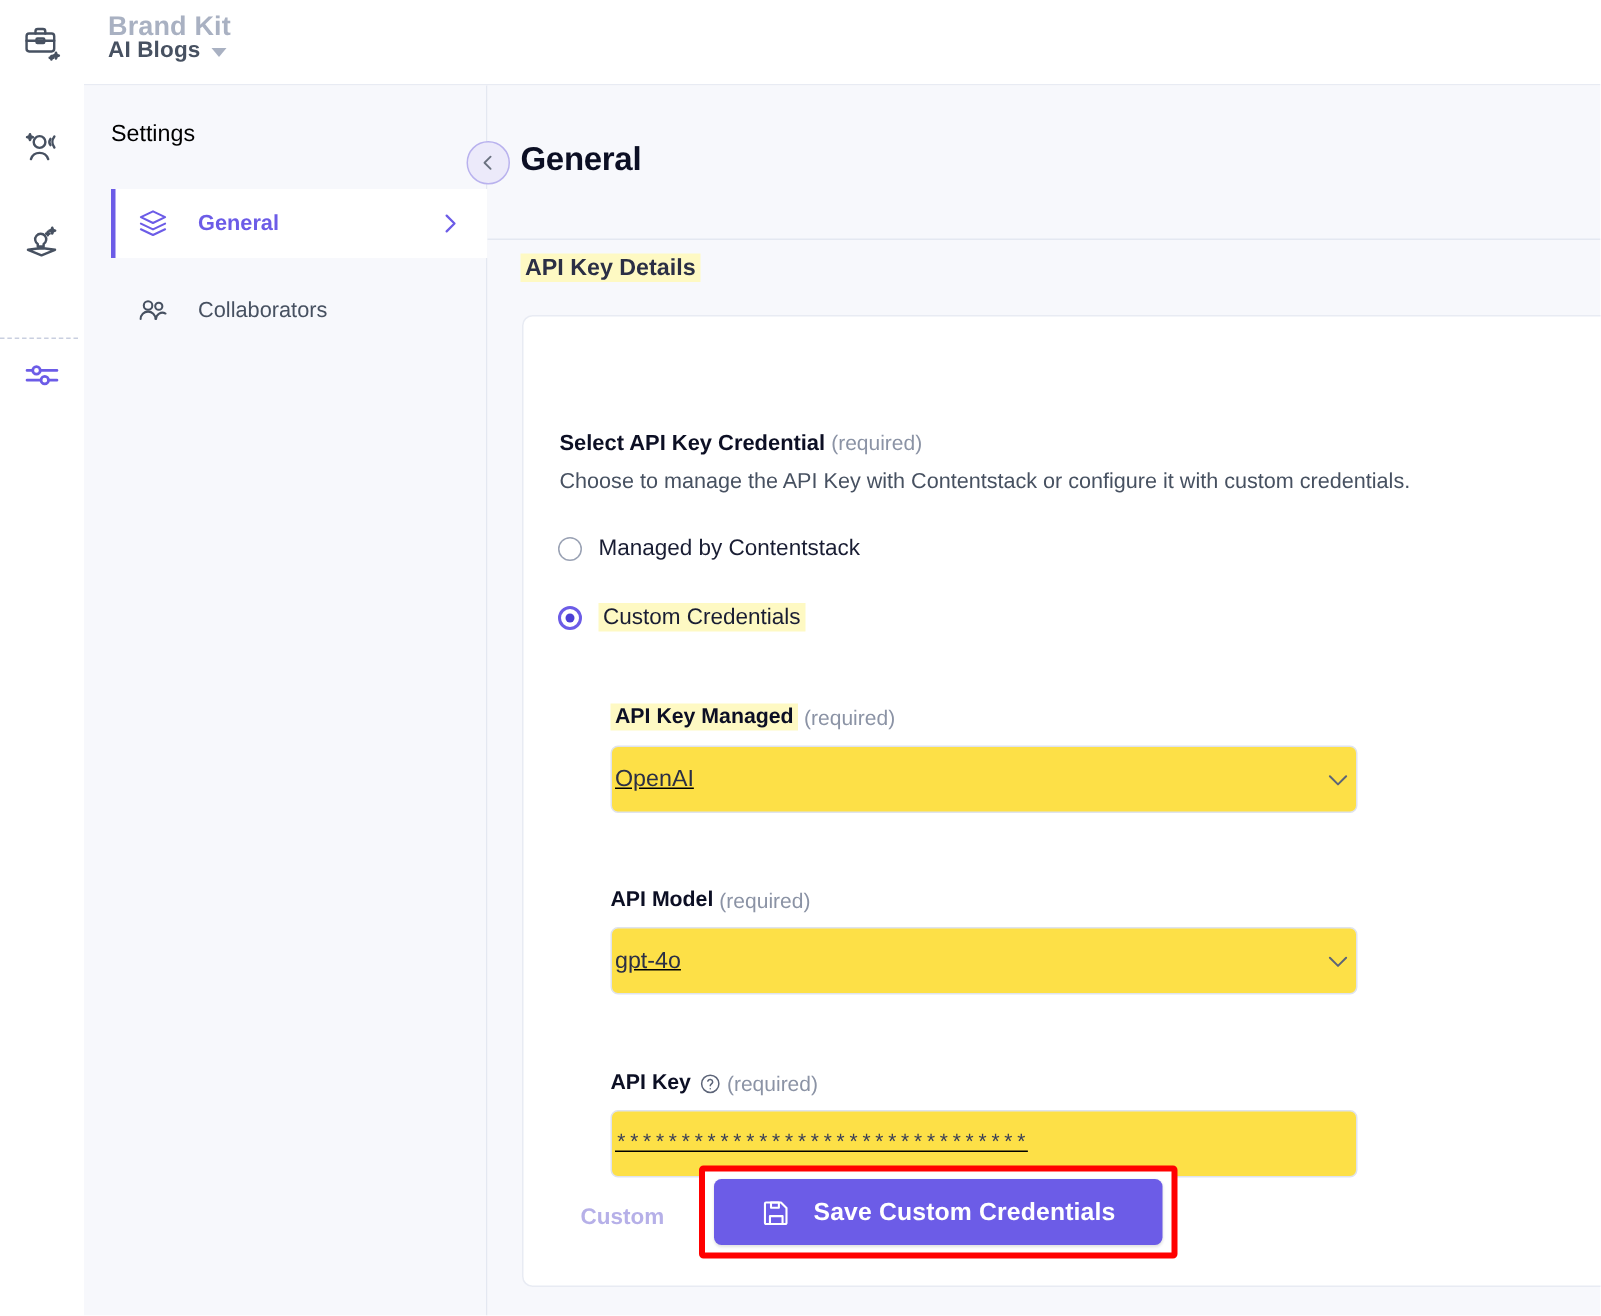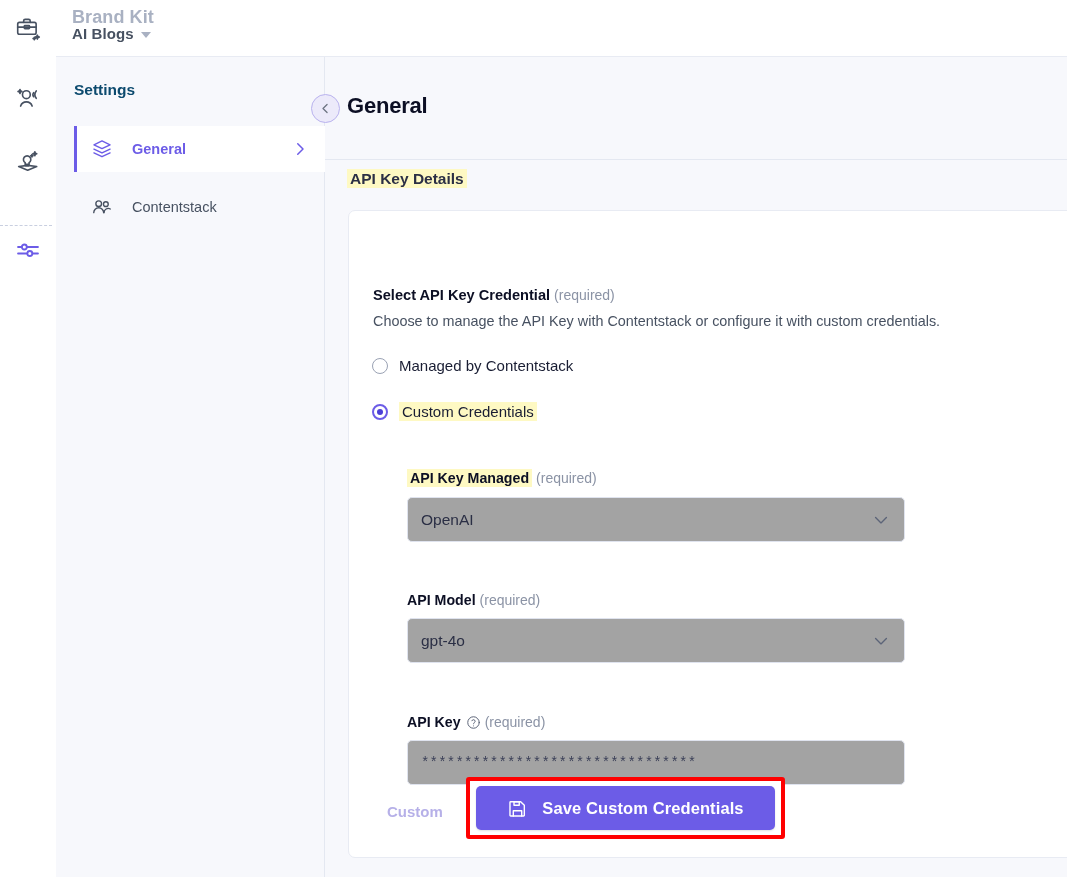--- a/index.html
+++ b/index.html
@@ -83,22 +83,22 @@
     position: absolute;
     left: 56px; top: 57px;
     width: 269px; height: 820px;
     background: #f7f8fc;
     border-right: 1px solid #e4e8f1;
   }
   #settings-heading {
     position: absolute;
     left: 18px; top: 24px;
     font-size: 15.5px;
-    font-weight: bold;
-    color: #0c4a6e;
+    font-weight: normal;
+    color: #000000;
   }
   .nav-item {
     position: absolute;
     left: 18px;
     width: 251px; height: 46px;
     display: flex;
     align-items: center;
     cursor: pointer;
   }
   .nav-item.active {
@@ -252,25 +252,26 @@
     width: 15px; height: 15px;
     margin-left: 5px;
     color: #5c6478;
     cursor: pointer;
   }
   .input-box {
     margin-top: 10px;
     width: 498px; height: 45px;
     border: 1px solid #dfe3ee;
     border-radius: 5px;
-    background: #a3a3a3;
+    background: #fde047;
     display: flex;
     align-items: center;
-    padding: 0 13px;
-    cursor: pointer;
+    padding: 0 2px;
+    cursor: pointer;
+    text-decoration: underline;
   }
   .input-value {
     font-size: 15.5px;
     color: #2b2f45;
     flex: 1 1 auto;
   }
   .input-value.masked {
     font-family: "Liberation Mono", monospace;
     font-size: 14px;
     letter-spacing: 0.2px;
@@ -398,21 +399,21 @@
 
     <div class="nav-item" style="top:127px;">
       <span class="nav-icon">
         <svg width="22" height="22" viewBox="0 0 24 24" fill="none" stroke="currentColor" stroke-width="1.5" stroke-linecap="round" stroke-linejoin="round">
           <circle cx="8.4" cy="8.4" r="3.1"></circle>
           <path d="M3 18.2a5.4 5.4 0 0 1 10.8 0"></path>
           <circle cx="16.2" cy="8.9" r="2.6"></circle>
           <path d="M14.2 18.2a4.6 4.6 0 0 1 6.9-4"></path>
         </svg>
       </span>
-      <span class="nav-label">Contentstack</span>
+      <span class="nav-label">Collaborators</span>
     </div>
   </div>
 
   <div id="main-panel">
 
     <div id="main-header">
       <div id="page-title">General</div>
     </div>
 
     <div id="section-heading-wrap">

